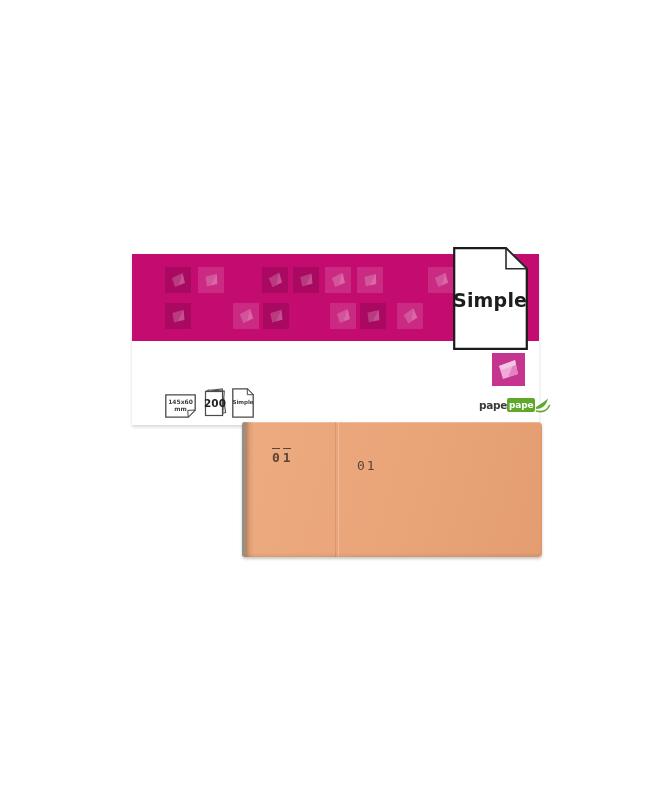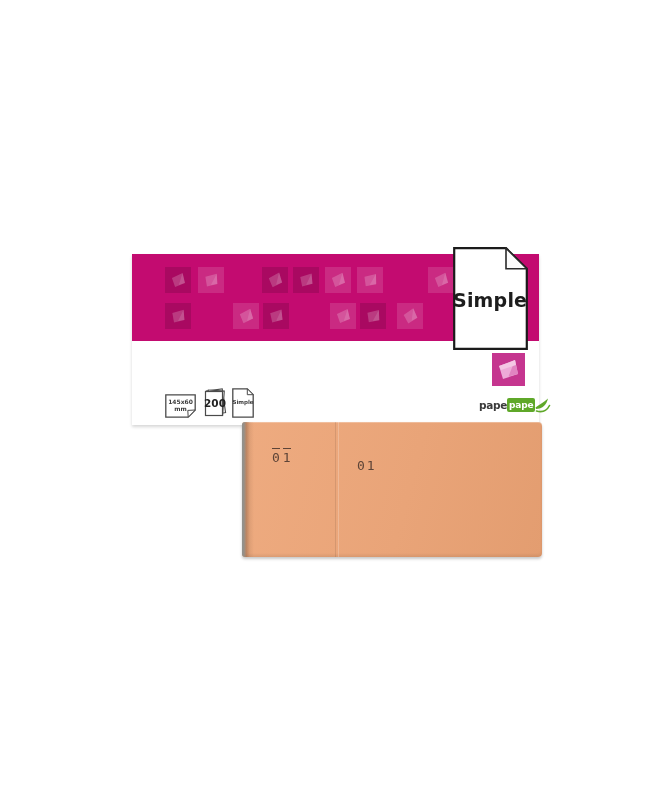--- a/index.html
+++ b/index.html
@@ -75,21 +75,21 @@
   }
   .perforation {
     position:absolute; left:93px; top:0; bottom:0; width:2px;
     border-left:1px solid rgba(0,0,0,0.09);
     border-right:1px solid rgba(255,255,255,0.22);
   }
   .num {
     position:absolute; font-family:"DejaVu Sans Mono", monospace;
     font-size:13px; font-weight:500; color:#5d4437;
   }
-  .stub-num { left:30px; top:26px; }
+  .stub-num { left:30px; top:26px;font-weight:bold; }
   .main-num { left:115px; top:36px; letter-spacing:2px; }
   .ovd { display:inline-block; border-top:1.5px solid currentColor;
          padding-top:2px; margin-right:3px; line-height:1; }
 </style>
 </head>
 <body>
 
 <div class="label">
 
   <div class="band" style="background: rgb(195, 11, 112);">

